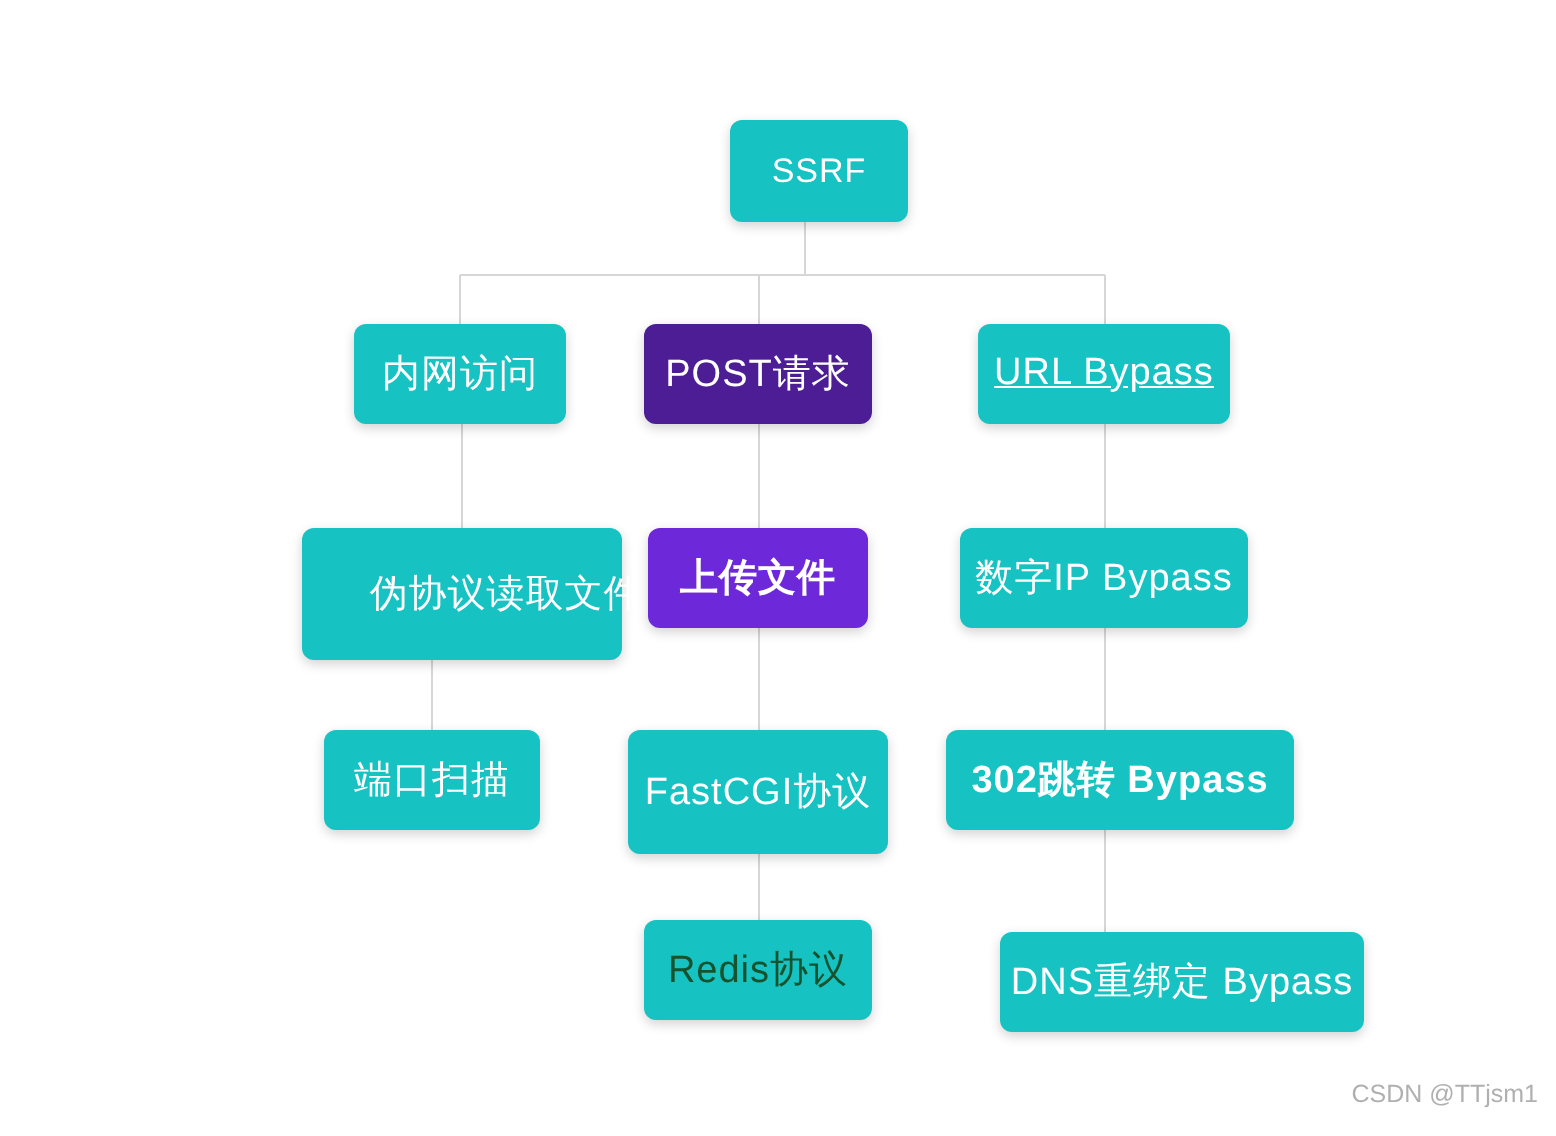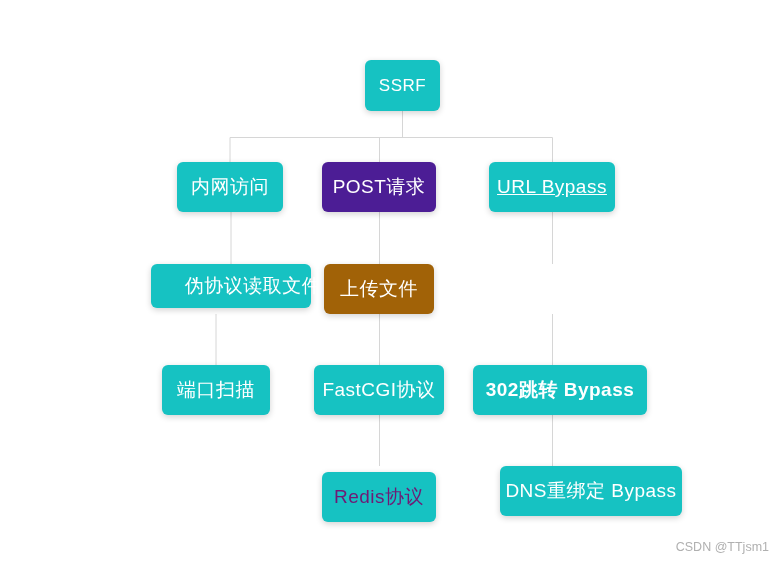--- a/index.html
+++ b/index.html
@@ -67,38 +67,39 @@
     <line x1="231" y1="212" x2="231" y2="264" stroke="#d6d6d6"></line>
     <line x1="216" y1="314" x2="216" y2="365" stroke="#d6d6d6"></line>
     <line x1="379.5" y1="212" x2="379.5" y2="264" stroke="#d6d6d6"></line>
     <line x1="379.5" y1="314" x2="379.5" y2="365" stroke="#d6d6d6"></line>
     <line x1="379.5" y1="415" x2="379.5" y2="466" stroke="#d6d6d6"></line>
     <line x1="552.5" y1="212" x2="552.5" y2="264" stroke="#d6d6d6"></line>
     <line x1="552.5" y1="314" x2="552.5" y2="365" stroke="#d6d6d6"></line>
     <line x1="552.5" y1="415" x2="552.5" y2="466" stroke="#d6d6d6"></line>
   </svg>
 
-  <div class="node root" style="left: 365px; top: 60px; width: 75px; height: 51px; background: rgb(22, 194, 194); color: rgb(255, 255, 255);">SSRF</div>
+  <div class="node root" style="left: 365px; top: 60px; width: 89px; height: 51px; background: rgb(22, 194, 194); color: rgb(255, 255, 255);">SSRF</div>
 
   <div class="node" style="left: 177px; top: 162px; width: 106px; height: 50px; background: rgb(22, 194, 194); color: rgb(255, 255, 255);">内网访问</div>
 
   <div class="node" style="left: 322px; top: 162px; width: 114px; height: 50px; background: #4c1d95; color: rgb(255, 255, 255);">POST请求</div>
 
   <div class="node" style="left: 489px; top: 162px; width: 126px; height: 50px; background: rgb(22, 194, 194); color: rgb(255, 255, 255); text-decoration: underline;">URL Bypass</div>
 
-  <div class="node" style="left: 151px; top: 264px; width: 160px; height: 44px; background: rgb(22, 194, 194); color: rgb(255, 255, 255); padding-left: 44px;">伪协议读取文件</div>
+  <div class="node" style="left: 151px; top: 264px; width: 160px; height: 66px; background: rgb(22, 194, 194); color: rgb(255, 255, 255); padding-left: 44px;">伪协议读取文件</div>
 
-  <div class="node" style="left: 324px; top: 264px; width: 110px; height: 50px; background: #a16207; color: rgb(255, 255, 255);">上传文件</div>
+  <div class="node" style="left: 324px; top: 264px; width: 110px; height: 50px; background: #6d28d9; color: rgb(255, 255, 255); font-weight: bold;">上传文件</div>
 
+  <div class="node" style="left: 480px; top: 264px; width: 144px; height: 50px; background: rgb(22, 194, 194); color: rgb(255, 255, 255);">数字IP Bypass</div>
 
   <div class="node" style="left: 162px; top: 365px; width: 108px; height: 50px; background: rgb(22, 194, 194); color: rgb(255, 255, 255); text-align: center;">端口扫描</div>
 
-  <div class="node" style="left: 314px; top: 365px; width: 130px; height: 50px; background: rgb(22, 194, 194); color: rgb(255, 255, 255);">FastCGI协议</div>
+  <div class="node" style="left: 314px; top: 365px; width: 130px; height: 62px; background: rgb(22, 194, 194); color: rgb(255, 255, 255);">FastCGI协议</div>
 
   <div class="node" style="left: 473px; top: 365px; width: 174px; height: 50px; background: rgb(22, 194, 194); color: rgb(255, 255, 255); font-weight: bold;">302跳转 Bypass</div>
 
-  <div class="node" style="left: 322px; top: 472px; width: 114px; height: 50px; background: rgb(22, 194, 194); color: #701a75;">Redis协议</div>
+  <div class="node" style="left: 322px; top: 460px; width: 114px; height: 50px; background: rgb(22, 194, 194); color: #14532d;">Redis协议</div>
 
   <div class="node" style="left: 461px; top: 466px; width: 182px; height: 50px; background: rgb(22, 194, 194); color: rgb(255, 255, 255); margin-left: 39px;">DNS重绑定 Bypass</div>
 
   <div class="watermark" style="color: rgb(176, 176, 176);">CSDN @TTjsm1</div>
 
 </div>
 
 </body></html>

